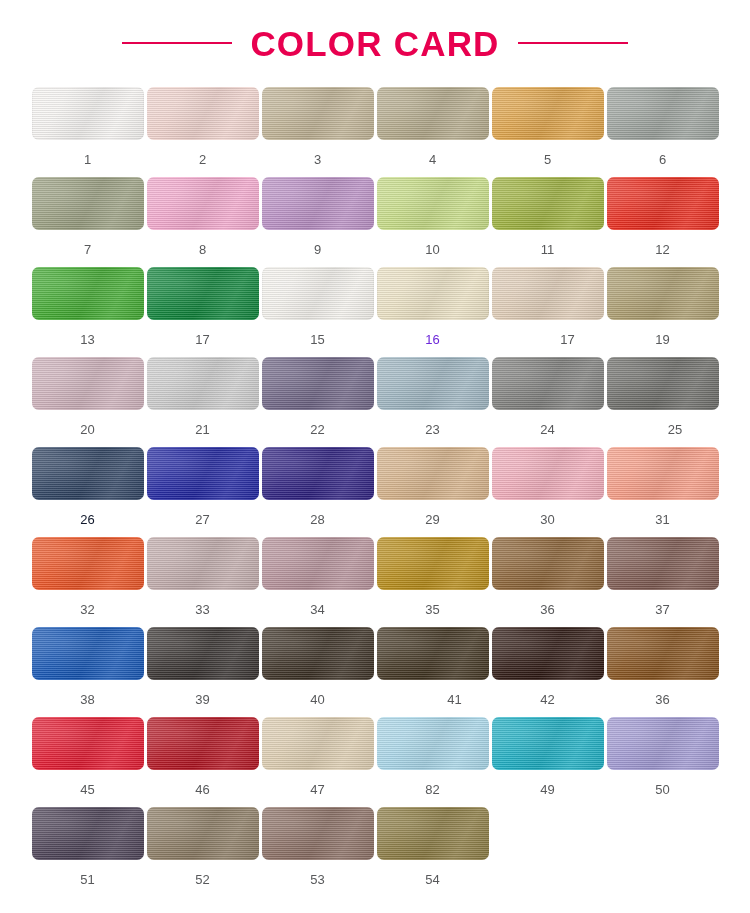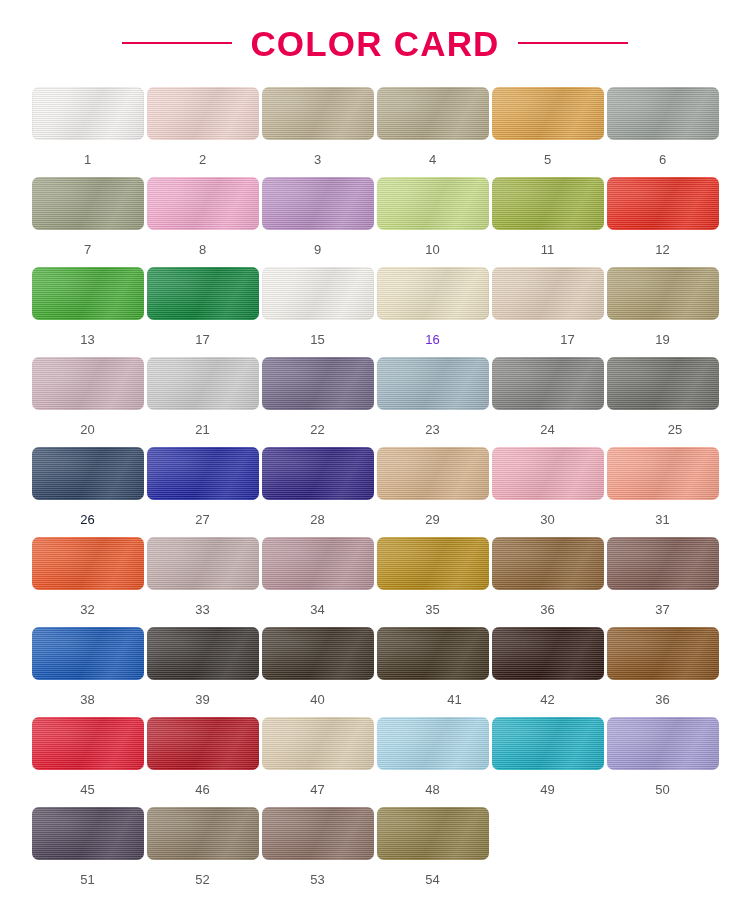--- a/index.html
+++ b/index.html
@@ -399,21 +399,21 @@
       <div class="cell">
         <div class="swatch-wrap">
           <div class="swatch" style="background-color: rgb(221, 205, 176);"></div>
         </div>
         <div class="caption" style="color: rgb(88, 89, 91);">47</div>
       </div>
       <div class="cell">
         <div class="swatch-wrap">
           <div class="swatch" style="background-color: rgb(168, 214, 232);"></div>
         </div>
-        <div class="caption" style="color: rgb(88, 89, 91);">48</div>
+        <div class="caption" style="color: rgb(88, 89, 91);">82</div>
       </div>
       <div class="cell">
         <div class="swatch-wrap">
           <div class="swatch" style="background-color: rgb(26, 173, 194);"></div>
         </div>
         <div class="caption" style="color: rgb(88, 89, 91);">49</div>
       </div>
       <div class="cell">
         <div class="swatch-wrap">
           <div class="swatch" style="background-color: rgb(160, 153, 211);"></div>

